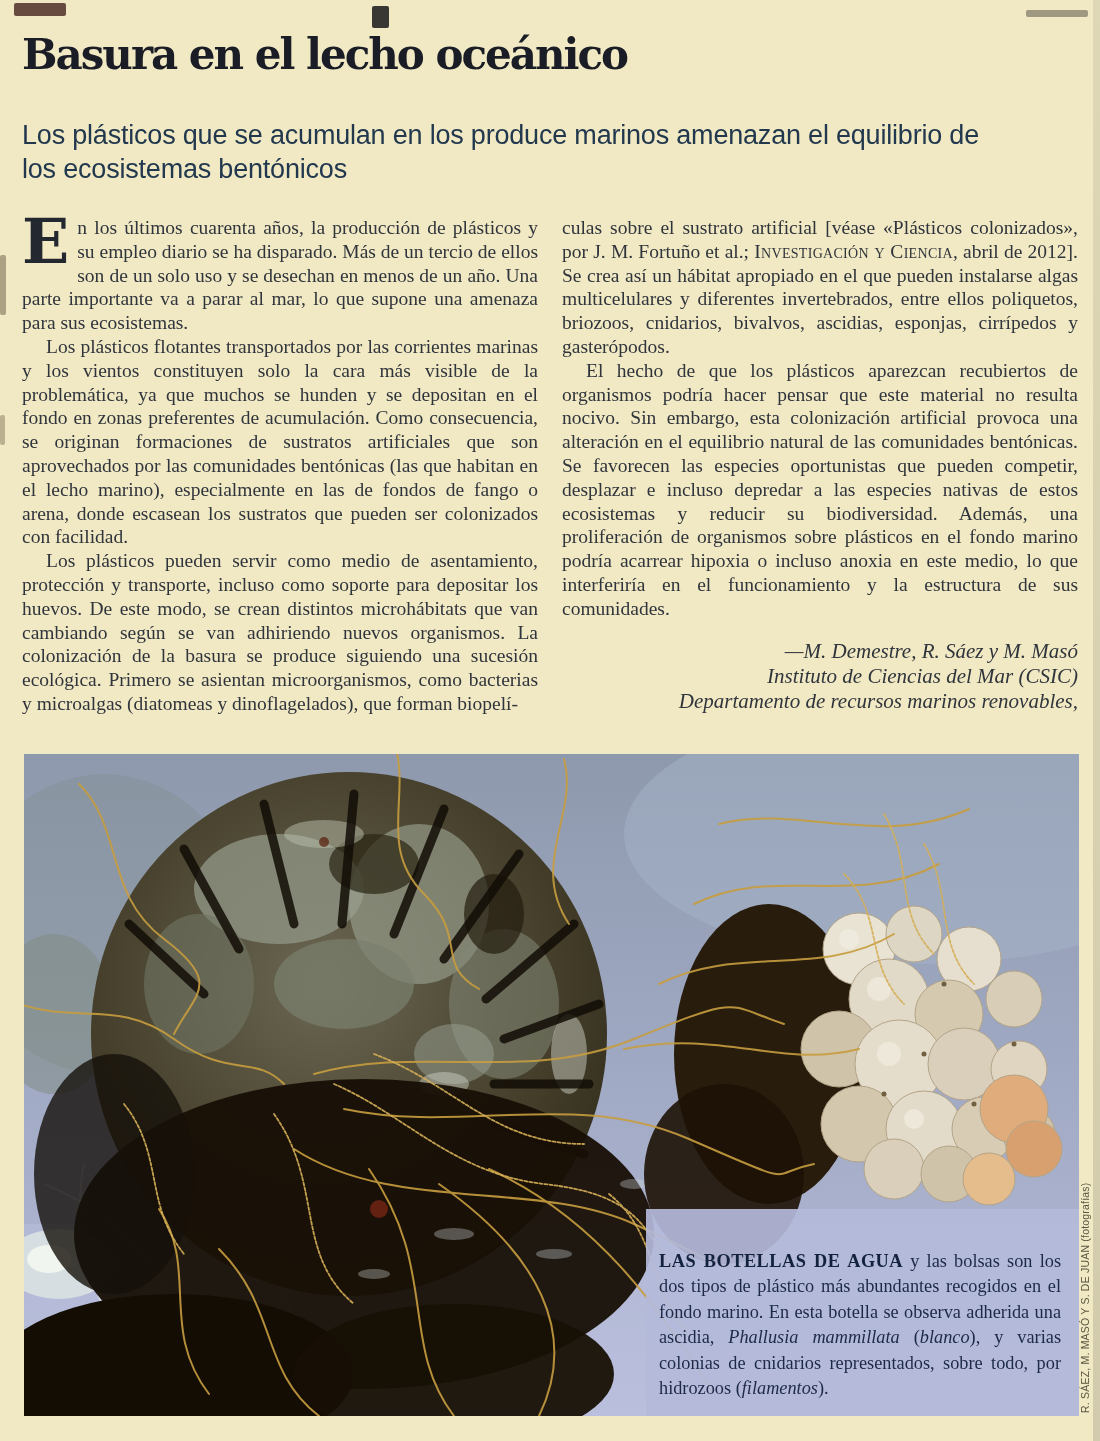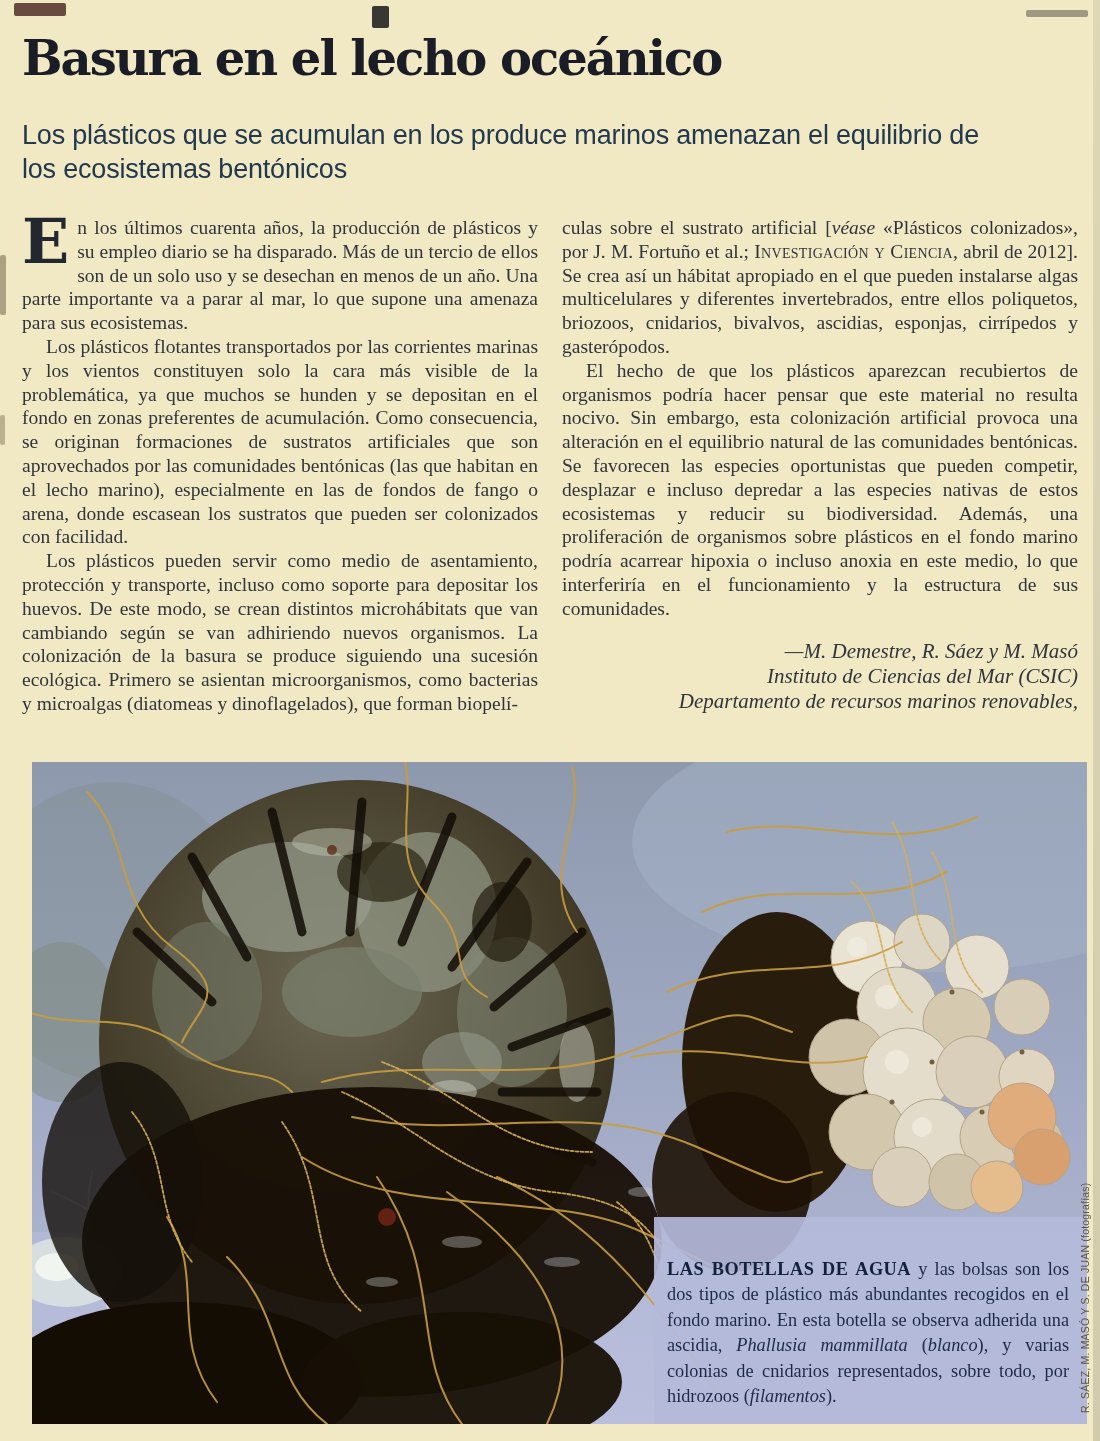--- a/index.html
+++ b/index.html
@@ -9,45 +9,45 @@
     font-family:"Liberation Serif",serif;
     position:relative;overflow:hidden;
   }
   .page{position:absolute;inset:0;}
   .artifact{position:absolute;border-radius:2px;}
   .edge-strip{position:absolute;left:1093px;top:0;width:7px;height:1441px;
     background:linear-gradient(#cfc9ab,#b8b29a);opacity:.55;}
   .title{
     position:absolute;left:22px;top:30px;margin:0;
     font-family:"DejaVu Serif",serif;font-weight:bold;
-    font-size:48px;letter-spacing:-2px;color:#1a1d26;
+    font-size:42px;letter-spacing:-2px;color:#1a1d26;
   }
   .subtitle{
     position:absolute;left:22px;top:118px;width:990px;margin:0;
     font-family:"Liberation Sans",sans-serif;font-weight:400;
     font-size:27px;line-height:34px;letter-spacing:-0.2px;color:#22384e;
   }
   .columns{
     position:absolute;left:22px;top:216px;width:1056px;height:534px;
     display:flex;gap:24px;overflow:hidden;
   }
   .col{width:516px;font-size:19.5px;line-height:23.8px;color:#30343c;text-align:justify;}
   .col p{margin:0;}
   .col p.indent{text-indent:24px;}
   .dropcap{
     float:left;font-weight:bold;font-size:62px;line-height:46px;
     padding:3px 8px 0 0;color:#23272f;font-family:"DejaVu Serif",serif;
   }
-  .ital{font-style:italic;}
+  .ital{}
   .smallcaps{font-variant:small-caps;letter-spacing:.3px;}
   .attribution{
     margin-top:18px;text-align:right;font-style:italic;
     font-size:21px;line-height:25px;color:#30343c;
   }
-  .photo{position:absolute;left:20px;top:750px;width:1055px;height:662px;margin:12px;}
+  .photo{position:absolute;left:20px;top:750px;width:1055px;height:662px;margin:4px;}
   .photo svg{position:absolute;left:0;top:0;width:100%;height:100%;display:block;}
   .caption{
     position:absolute;left:635px;top:495px;width:402px;
     font-size:18.3px;line-height:25.4px;color:#1c2a47;text-align:justify;
   }
   .cap-lead{font-weight:bold;letter-spacing:.5px;color:#13223c;}
   .credit{
     position:absolute;left:1079px;top:1413px;
     transform:rotate(-90deg);transform-origin:0 0;white-space:nowrap;
     font-family:"Liberation Sans",sans-serif;font-size:10.5px;

